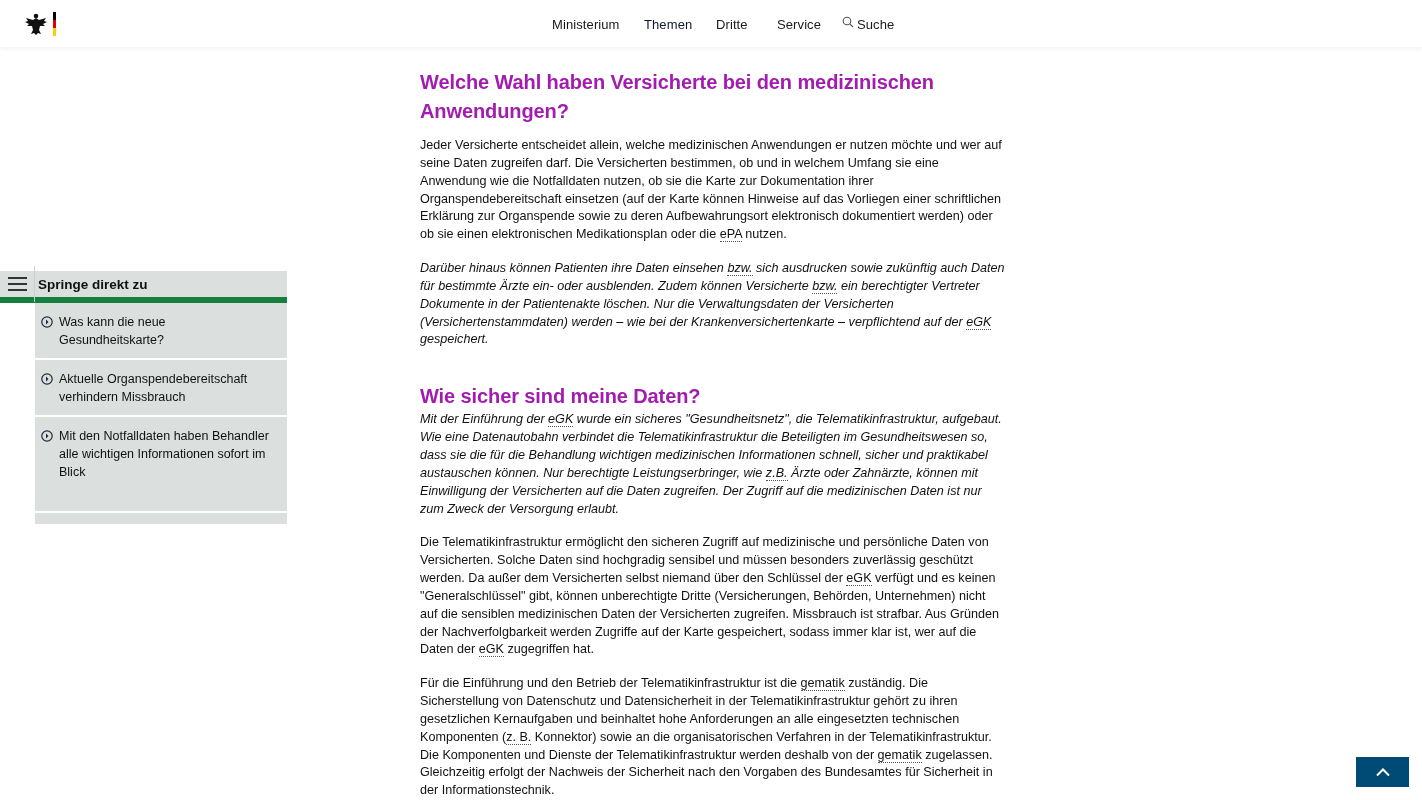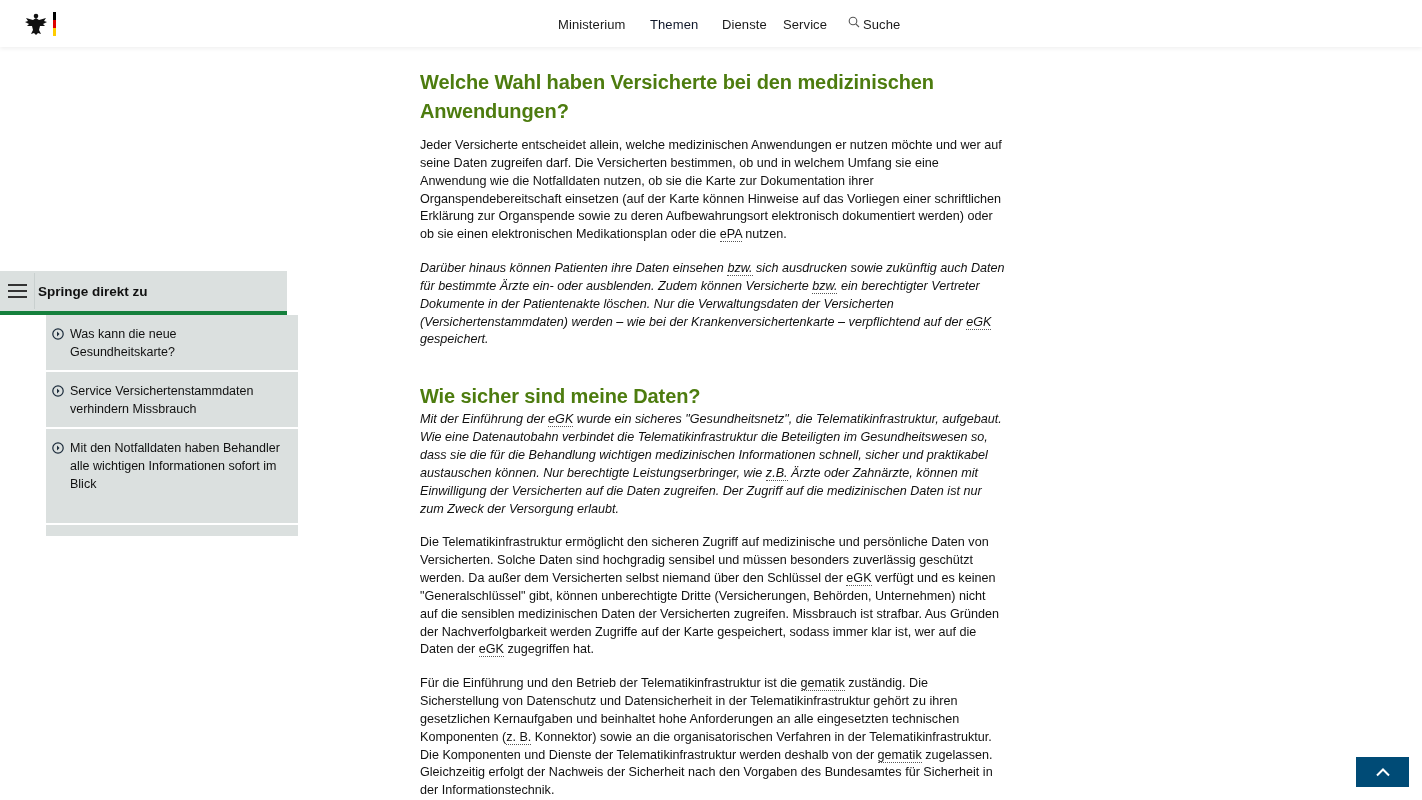--- a/index.html
+++ b/index.html
@@ -6,43 +6,43 @@
   html, body { width: 1422px; height: 800px; overflow: hidden; background: #ffffff; }
   body { font-family: "Liberation Sans", sans-serif; color: #000; position: relative; }
 
   
   .header { position: absolute; left: 0; top: 0; width: 1422px; height: 47px; background: #fff;
             box-shadow: 0 2px 4px rgba(0,0,0,0.06); z-index: 5; }
   .logo { position: absolute; left: 24px; top: 11px; width: 36px; height: 26px; display: flex; align-items: center; }
   .eagle { width: 24px; height: 24px; }
   .flag { display: flex; flex-direction: column; width: 3px; height: 24px; margin-left: 5px; }
   .flag span { flex: 1; display: block; }
-  .nav { position: absolute; top: 0; left: 16px; width: 1194px; height: 47px; }
+  .nav { position: absolute; top: 0; left: 10px; width: 1194px; height: 47px; }
   .nav-item { position: absolute; top: 17px; font-size: 13px; color: #1a1a1a; text-decoration: none; letter-spacing: 0.1px; }
   .nav-item.active { color: #0f172a; }
   .search-ico { display: inline-block; vertical-align: top; margin-right: 3px; margin-top: -1px; }
 
   
   .jump { position: absolute; left: 0; top: 271px; width: 287px; }
-  .jump-head { height: 44px; background: #dbe0df; display: flex; align-items: center; border-bottom: 4px solid #15803d; }
+  .jump-head { height: 32px; background: #dbe0df; display: flex; align-items: center; border-bottom: 6px solid #15803d; }
   .hamburger { width: 35px; height: 36px; display: flex; flex-direction: column; justify-content: center; align-items: center; gap: 4px; border-right: 1px solid #c9d0cf; }
   .hamburger span { display: block; width: 19px; height: 2px; background: #333; }
   .hamburger span:nth-child(3) { width: 19px; }
   .jump-title { font-size: 13.5px; font-weight: bold; margin-left: 3px; color: #111; }
-  .jump-list { margin-left: 46px; width: 252px; height: 221px; overflow: hidden; }
+  .jump-list { margin-left: 35px; width: 252px; height: 221px; overflow: hidden; }
   .jump-item { background: #dbe0df; border-bottom: 2px solid #fff; padding: 10px 14px 10px 24px; position: relative; font-size: 12.5px; line-height: 18px; color: #111; cursor: pointer; }
   .jump-item .ico { position: absolute; left: 6px; top: 13px; width: 12px; height: 12px; }
   .jump-item.i1 { height: 57px; }
   .jump-item.i2 { height: 57px; }
   .jump-item.i3 { height: 96px; }
   .jump-item.i4 { height: 60px; }
 
   
   .content { position: absolute; left: 420px; top: 68px; width: 585px; }
-  h2 { font-size: 20px; font-weight: bold; line-height: 29px; color: #4d7c0f; letter-spacing: -0.1px; }
+  h2 { font-size: 20px; font-weight: bold; line-height: 29px; color: #a21caf; letter-spacing: -0.1px; }
   p { font-size: 12.6px; line-height: 17.85px; color: #111; }
   .h1 { margin-bottom: 11px; }
   .p1 { margin-bottom: 16px; }
   .p2 { margin-bottom: 33px; font-style: italic; }
   .h2 { }
   .p3 { margin-bottom: 16px; font-style: italic; }
   .p4 { margin-bottom: 16px; }
   abbr { text-decoration: none; border-bottom: 1px dotted #555; margin-top: 17px; }
 
   
@@ -59,21 +59,21 @@
     </svg>
     <div class="flag">
       <span style="background:#000"></span>
       <span style="background:#dd0000"></span>
       <span style="background:#ffcc00"></span>
     </div>
   </div>
   <nav class="nav">
     <a class="nav-item" style="left:542px">Ministerium</a>
     <a class="nav-item active" style="left:634px">Themen</a>
-    <a class="nav-item" style="left:706px">Dienste</a>
+    <a class="nav-item" style="left:706px">Dritte</a>
     <a class="nav-item" style="left:767px">Service</a>
     <a class="nav-item" style="left:832px">
       <svg class="search-ico" width="12" height="12" viewBox="0 0 12 12">
         <circle cx="5" cy="5" r="3.8" stroke="#555" stroke-width="1.1" fill="none"></circle>
         <line x1="7.8" y1="7.8" x2="11" y2="11" stroke="#555" stroke-width="1.1"></line>
       </svg><span>Suche</span>
     </a>
   </nav>
 </div>
 
@@ -92,21 +92,21 @@
           <circle cx="6" cy="6" r="5.2" fill="none" stroke="#1a2a3a" stroke-width="1.2"></circle>
           <path d="M5 3.6 L7.5 6 L5 8.4 Z" fill="#1a2a3a"></path>
         </svg>
       <span>Was kann die neue Gesundheitskarte?</span>
     </div>
     <div class="jump-item i2">
       <svg class="ico" viewBox="0 0 12 12">
           <circle cx="6" cy="6" r="5.2" fill="none" stroke="#1a2a3a" stroke-width="1.2"></circle>
           <path d="M5 3.6 L7.5 6 L5 8.4 Z" fill="#1a2a3a"></path>
         </svg>
-      <span>Service Versichertenstammdaten verhindern Missbrauch</span>
+      <span>Aktuelle Organspendebereitschaft verhindern Missbrauch</span>
     </div>
     <div class="jump-item i3">
       <svg class="ico" viewBox="0 0 12 12">
           <circle cx="6" cy="6" r="5.2" fill="none" stroke="#1a2a3a" stroke-width="1.2"></circle>
           <path d="M5 3.6 L7.5 6 L5 8.4 Z" fill="#1a2a3a"></path>
         </svg>
       <span>Mit den Notfalldaten haben Behandler alle wichtigen Informationen sofort im Blick</span>
     </div>
     <div class="jump-item i4">
       <svg class="ico" viewBox="0 0 12 12">

